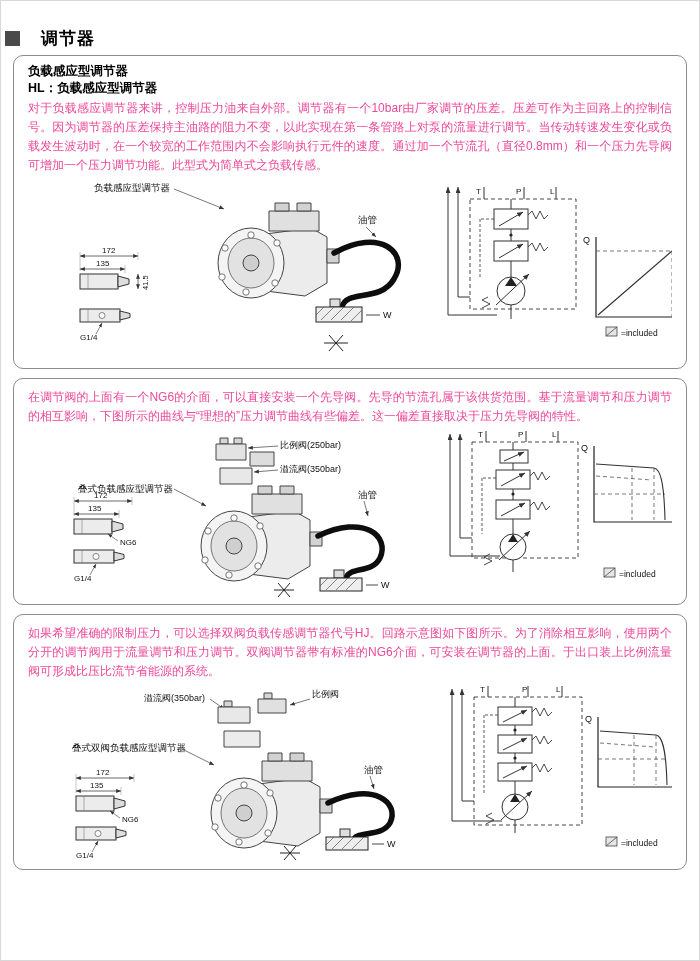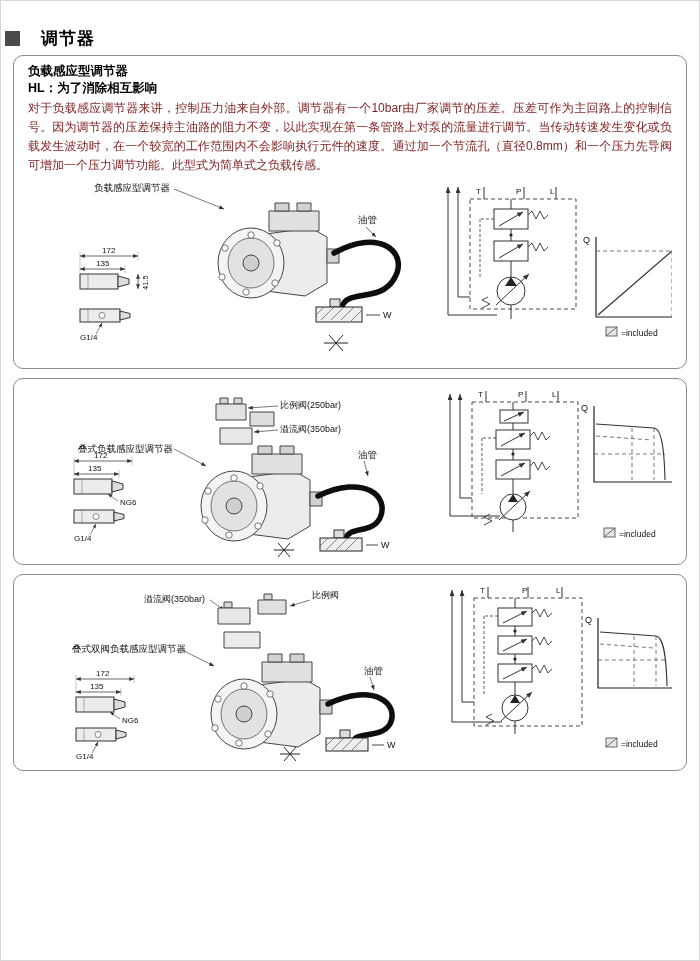--- a/index.html
+++ b/index.html
@@ -10,36 +10,36 @@
     border:1px solid #d8d8d8;
   }
   .page-header { display:flex; align-items:center; gap:21px; padding:7px 10px 5px 4px;margin-top:19px; }
   .header-square { width:15px; height:15px; background:#4a4a4a; display:inline-block; }
   .header-title { font-size:17px; font-weight:bold; color:#000; letter-spacing:1px; }
   .section-box {
     border:1px solid #8c8c8c; border-radius:10px; background:#fff;
     margin:0 12px 9px 12px; padding:7px 14px 3px 14px;
   }
   .sec-h { font-size:12.5px; font-weight:bold; color:#000; line-height:17px; }
-  .sec-body { font-size:12px; line-height:19px; text-align:justify; color:#7f1d1d; margin-top:2px; }
+  .sec-body { font-size:12px; line-height:19px; text-align:justify; color:#ec4899; margin-top:2px; }
   .diagram { position:relative; width:100%; overflow:hidden; }
   svg { display:block; }
   svg text { fill:#111; stroke:none; font-family:"Liberation Sans","DejaVu Sans",sans-serif; }
 </style>
 </head>
 <body>
 
 <header class="page-header">
   <span class="header-square"></span>
   <span class="header-title">调节器</span>
 </header>
 
 <section class="section-box">
   <h3 class="sec-h">负载感应型调节器</h3>
-  <h3 class="sec-h">HL：为了消除相互影响</h3>
+  <h3 class="sec-h">HL：负载感应型调节器</h3>
   <p class="sec-body">对于负载感应调节器来讲，控制压力油来自外部。调节器有一个10bar由厂家调节的压差。压差可作为主回路上的控制信号。因为调节器的压差保持主油路的阻力不变，以此实现在第一条管路上对泵的流量进行调节。当传动转速发生变化或负载发生波动时，在一个较宽的工作范围内不会影响执行元件的速度。通过加一个节流孔（直径0.8mm）和一个压力先导阀可增加一个压力调节功能。此型式为简单式之负载传感。</p>
   <div class="diagram" style="height:190px">
     <svg width="660" height="190" viewBox="0 0 660 190">
       <defs>
         <marker id="a1" markerWidth="7" markerHeight="6" refX="6" refY="2.5" orient="auto-start-reverse">
           <path d="M0,0 L6,2.5 L0,5 Z" fill="#333"></path>
         </marker>
       </defs>
 
       <text x="66" y="16" font-size="9.5">负载感应型调节器</text>
@@ -149,20 +149,21 @@
       <g transform="translate(578,160)">
         <rect x="0" y="-8" width="11" height="9" fill="#e6e6e6" stroke="#444" stroke-width="0.8"></rect>
         <line x1="0" y1="1" x2="11" y2="-8" stroke="#444" stroke-width="0.8"></line>
         <text x="15" y="1" font-size="8.5">=included</text>
       </g>
     </svg>
   </div>
 </section>
 
 <section class="section-box">
+  <p class="sec-body">在调节阀的上面有一个NG6的介面，可以直接安装一个先导阀。先导的节流孔属于该供货范围。基于流量调节和压力调节的相互影响，下图所示的曲线与“理想的”压力调节曲线有些偏差。这一偏差直接取决于压力先导阀的特性。</p>
   <div class="diagram" style="height:175px">
     <svg width="660" height="175" viewBox="0 0 660 175">
       <defs>
         <marker id="a2" markerWidth="7" markerHeight="6" refX="6" refY="2.5" orient="auto-start-reverse">
           <path d="M0,0 L6,2.5 L0,5 Z" fill="#333"></path>
         </marker>
       </defs>
 
       <g transform="translate(180,8)" stroke-linejoin="round">
         <rect x="12" y="4" width="8" height="6" fill="#d5d5d5" stroke="#444"></rect>
@@ -287,20 +288,21 @@
       <g transform="translate(576,150)">
         <rect x="0" y="-8" width="11" height="9" fill="#e6e6e6" stroke="#444" stroke-width="0.8"></rect>
         <line x1="0" y1="1" x2="11" y2="-8" stroke="#444" stroke-width="0.8"></line>
         <text x="15" y="1" font-size="8.5">=included</text>
       </g>
     </svg>
   </div>
 </section>
 
 <section class="section-box">
+  <p class="sec-body">如果希望准确的限制压力，可以选择双阀负载传感调节器代号HJ。回路示意图如下图所示。为了消除相互影响，使用两个分开的调节阀用于流量调节和压力调节。双阀调节器带有标准的NG6介面，可安装在调节器的上面。于出口装上比例流量阀可形成比压比流节省能源的系统。</p>
   <div class="diagram" style="height:185px">
     <svg width="660" height="185" viewBox="0 0 660 185">
       <defs>
         <marker id="a3" markerWidth="7" markerHeight="6" refX="6" refY="2.5" orient="auto-start-reverse">
           <path d="M0,0 L6,2.5 L0,5 Z" fill="#333"></path>
         </marker>
       </defs>
 
       <text x="116" y="20" font-size="9">溢流阀(350bar)</text>
       <line x1="182" y1="18" x2="196" y2="28" stroke="#555" stroke-width="0.8" marker-end="url(#a3)"></line>

